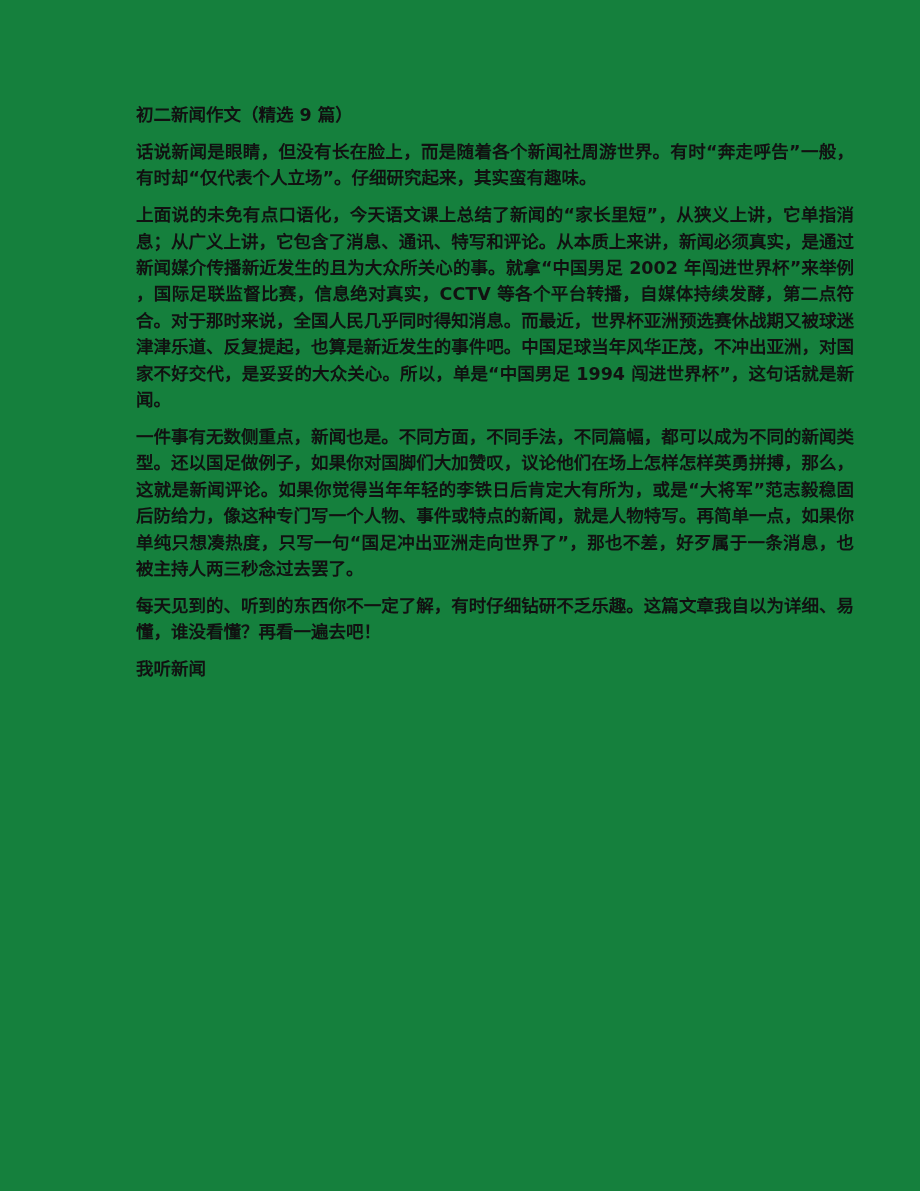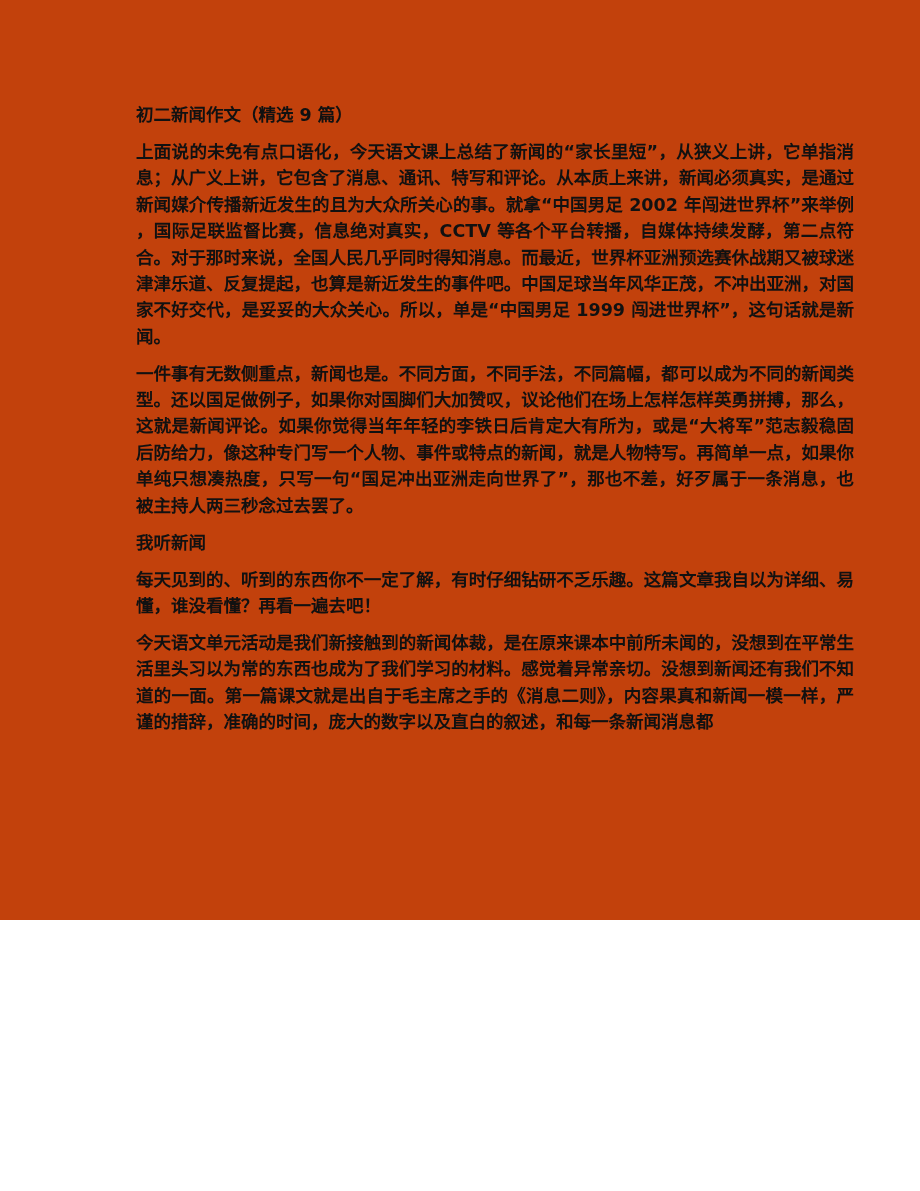--- a/index.html
+++ b/index.html
@@ -8,23 +8,23 @@
     background: #ffffff;
   }
   body {
     width: 920px;
     height: 1191px;
     overflow: hidden;
   }
   .page {
     box-sizing: border-box;
     width: 920px;
-    height: 920px;
+    height: 1191px;
     padding: 102px 66px 0 136px;
-    background: #c2410c;
+    background: #15803d;
   }
   .doc-text {
     font-family: "DejaVu Sans", sans-serif;
     font-size: 17.5px;
     font-weight: 700;
     color: #111111;
     line-height: 26.4px;
     margin: 0 0 10.5px 0;
     text-align: justify;
     line-break: anywhere;
@@ -36,26 +36,26 @@
 </style>
 </head>
 <body>
 
 <div class="page">
 
   <p class="doc-text doc-heading">初二新闻作文（精选 9 篇）</p>
 
 
 
+  <p class="doc-text">话说新闻是眼睛，但没有长在脸上，而是随着各个新闻社周游世界。有时“奔走呼告”一般，有时却“仅代表个人立场”。仔细研究起来，其实蛮有趣味。</p>
 
 
-  <p class="doc-text">上面说的未免有点口语化，今天语文课上总结了新闻的“家长里短”，从狭义上讲，它单指消息；从广义上讲，它包含了消息、通讯、特写和评论。从本质上来讲，新闻必须真实，是通过新闻媒介传播新近发生的且为大众所关心的事。就拿“中国男足 2002 年闯进世界杯”来举例，国际足联监督比赛，信息绝对真实，CCTV 等各个平台转播，自媒体持续发酵，第二点符合。对于那时来说，全国人民几乎同时得知消息。而最近，世界杯亚洲预选赛休战期又被球迷津津乐道、反复提起，也算是新近发生的事件吧。中国足球当年风华正茂，不冲出亚洲，对国家不好交代，是妥妥的大众关心。所以，单是“中国男足 1999 闯进世界杯”，这句话就是新闻。</p>
+  <p class="doc-text">上面说的未免有点口语化，今天语文课上总结了新闻的“家长里短”，从狭义上讲，它单指消息；从广义上讲，它包含了消息、通讯、特写和评论。从本质上来讲，新闻必须真实，是通过新闻媒介传播新近发生的且为大众所关心的事。就拿“中国男足 2002 年闯进世界杯”来举例，国际足联监督比赛，信息绝对真实，CCTV 等各个平台转播，自媒体持续发酵，第二点符合。对于那时来说，全国人民几乎同时得知消息。而最近，世界杯亚洲预选赛休战期又被球迷津津乐道、反复提起，也算是新近发生的事件吧。中国足球当年风华正茂，不冲出亚洲，对国家不好交代，是妥妥的大众关心。所以，单是“中国男足 1994 闯进世界杯”，这句话就是新闻。</p>
 
   <p class="doc-text">一件事有无数侧重点，新闻也是。不同方面，不同手法，不同篇幅，都可以成为不同的新闻类型。还以国足做例子，如果你对国脚们大加赞叹，议论他们在场上怎样怎样英勇拼搏，那么，这就是新闻评论。如果你觉得当年年轻的李铁日后肯定大有所为，或是“大将军”范志毅稳固后防给力，像这种专门写一个人物、事件或特点的新闻，就是人物特写。再简单一点，如果你单纯只想凑热度，只写一句“国足冲出亚洲走向世界了”，那也不差，好歹属于一条消息，也被主持人两三秒念过去罢了。</p>
 
+  <p class="doc-text">每天见到的、听到的东西你不一定了解，有时仔细钻研不乏乐趣。这篇文章我自以为详细、易懂，谁没看懂？再看一遍去吧！</p>
+
   <p class="doc-text doc-heading">我听新闻</p>
 
-  <p class="doc-text">每天见到的、听到的东西你不一定了解，有时仔细钻研不乏乐趣。这篇文章我自以为详细、易懂，谁没看懂？再看一遍去吧！</p>
 
-
-  <p class="doc-text">今天语文单元活动是我们新接触到的新闻体裁，是在原来课本中前所未闻的，没想到在平常生活里头习以为常的东西也成为了我们学习的材料。感觉着异常亲切。没想到新闻还有我们不知道的一面。第一篇课文就是出自于毛主席之手的《消息二则》，内容果真和新闻一模一样，严谨的措辞，准确的时间，庞大的数字以及直白的叙述，和每一条新闻消息都</p>
 
 </div>
 
 </body></html>

